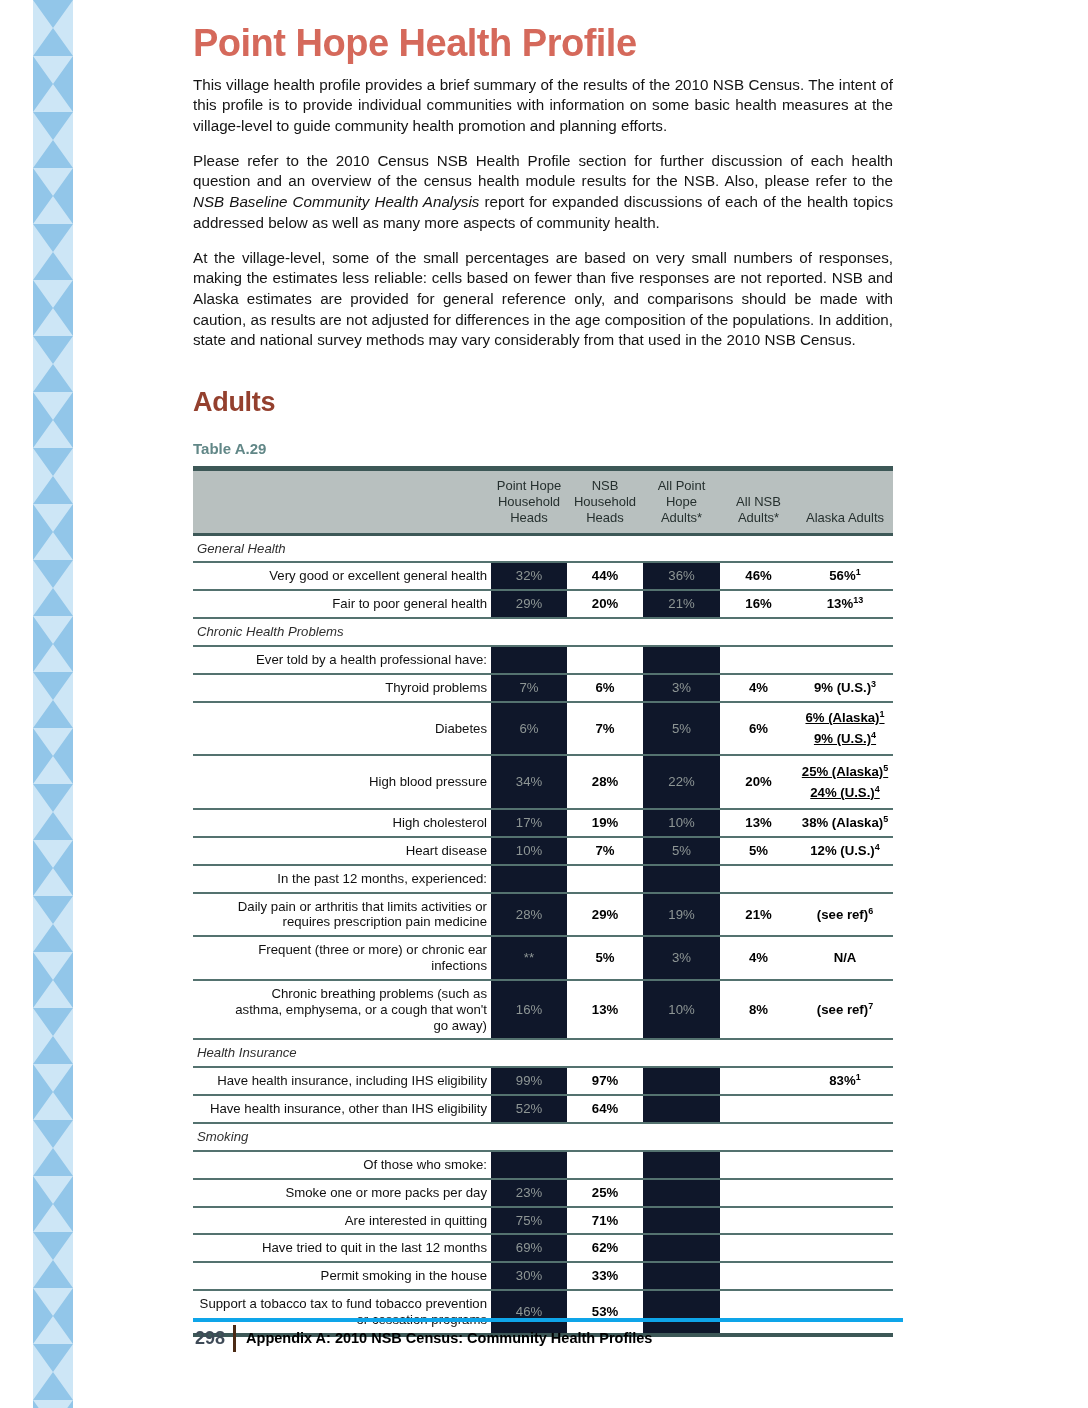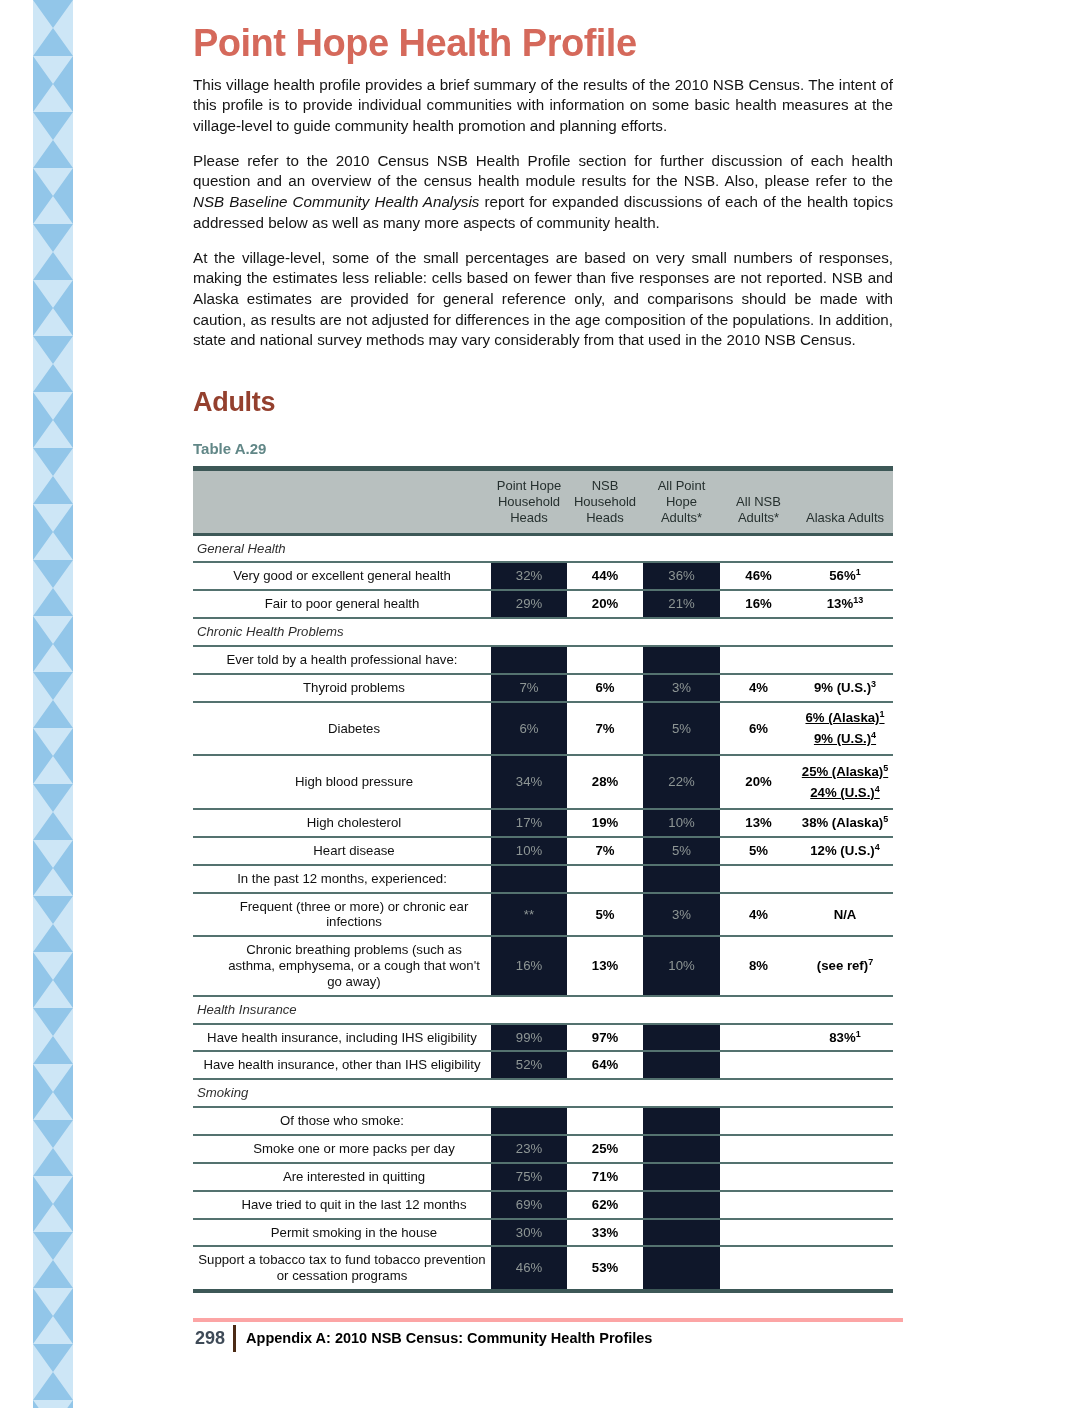--- a/index.html
+++ b/index.html
@@ -29,34 +29,34 @@
   }
   table.health thead th{
     background:#b8c0bf;color:#26302f;font-weight:400;font-size:13px;line-height:1.25;
     vertical-align:bottom;text-align:center;padding:7px 2px 6px;
     border-top:5px solid #3d5857;border-bottom:3px solid #3d5857;
   }
   table.health tbody td{
     border-bottom:2px solid #54726f;font-size:13.2px;line-height:1.2;
     padding:5px 4px;vertical-align:middle;background:#ffffff;
   }
-  td.label{text-align:center;color:#101010;padding-left:6px;}
+  td.label{text-align:right;color:#101010;padding-left:6px;}
   td.label.indent{padding-left:28px;}
   td.val{text-align:center;font-weight:700;color:#000000;}
   td.val.shade{background:#0f172a;color:#8e9695;font-weight:400;}
   tr.section td{
     background:#f7dbc8;font-style:italic;color:#2f2f2f;font-weight:400;
     padding:6px 6px;font-size:13.4px;
   }
   table.health tbody tr:last-child td{border-bottom:4px solid #3d5857;}
   sup{font-size:9px;line-height:0;}
   .cell-lines div{padding:2.5px 0;text-decoration:underline;}
   .page-footer{
     position:absolute;left:193px;top:1318px;width:710px;
-    border-top:4px solid #fca5a5;display:flex;align-items:stretch;padding-top:3px;
+    border-top:4px solid #0ea5e9;display:flex;align-items:stretch;padding-top:3px;
   }
   .page-num{font-size:18px;font-weight:700;color:#3e4a57;padding:3px 8px 3px 2px;}
   .footer-divider{width:3px;background:#4b2a15;}
   .footer-text{font-size:14.5px;font-weight:700;color:#000;padding:5px 0 3px 10px;}
 </style>
 </head>
 <body>
 
 <svg class="strip" width="40" height="1408" xmlns="http://www.w3.org/2000/svg">
   <defs>
@@ -186,20 +186,28 @@
         </tr>
         <tr>
           <td class="label">In the past 12 months, experienced:</td>
           <td class="val shade"></td>
           <td class="val"></td>
           <td class="val shade"></td>
           <td class="val"></td>
           <td class="val"></td>
         </tr>
         <tr>
+          <td class="label indent">Daily pain or arthritis that limits activities or requires prescription pain medicine</td>
+          <td class="val shade">28%</td>
+          <td class="val">29%</td>
+          <td class="val shade">19%</td>
+          <td class="val">21%</td>
+          <td class="val">(see ref)<sup>6</sup></td>
+        </tr>
+        <tr>
           <td class="label indent">Frequent (three or more) or chronic ear infections</td>
           <td class="val shade">**</td>
           <td class="val">5%</td>
           <td class="val shade">3%</td>
           <td class="val">4%</td>
           <td class="val">N/A</td>
         </tr>
         <tr>
           <td class="label indent">Chronic breathing problems (such as asthma, emphysema, or a cough that won't go away)</td>
           <td class="val shade">16%</td>

